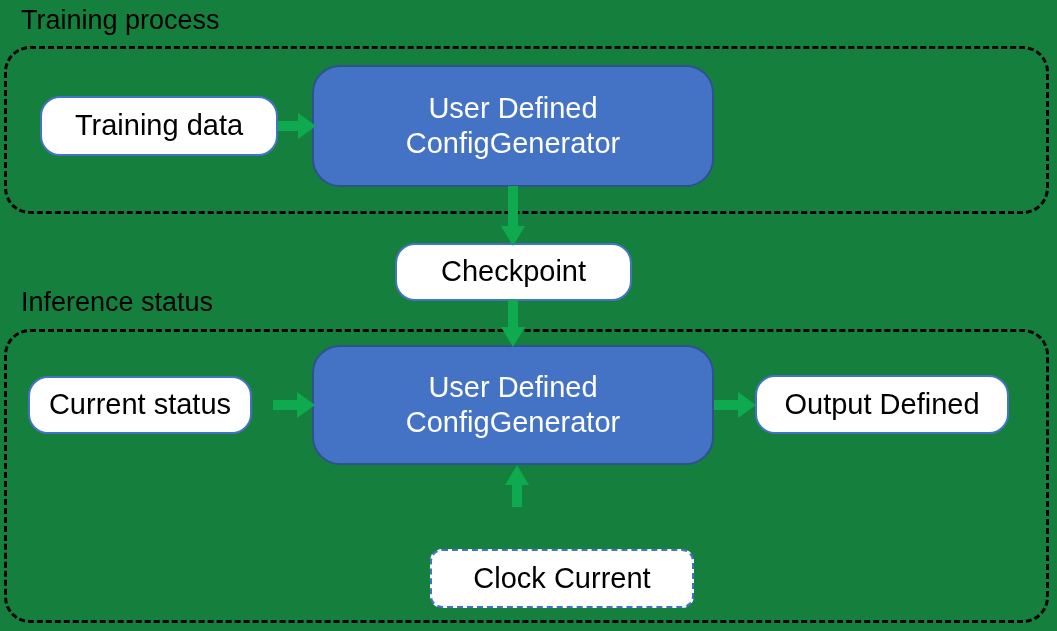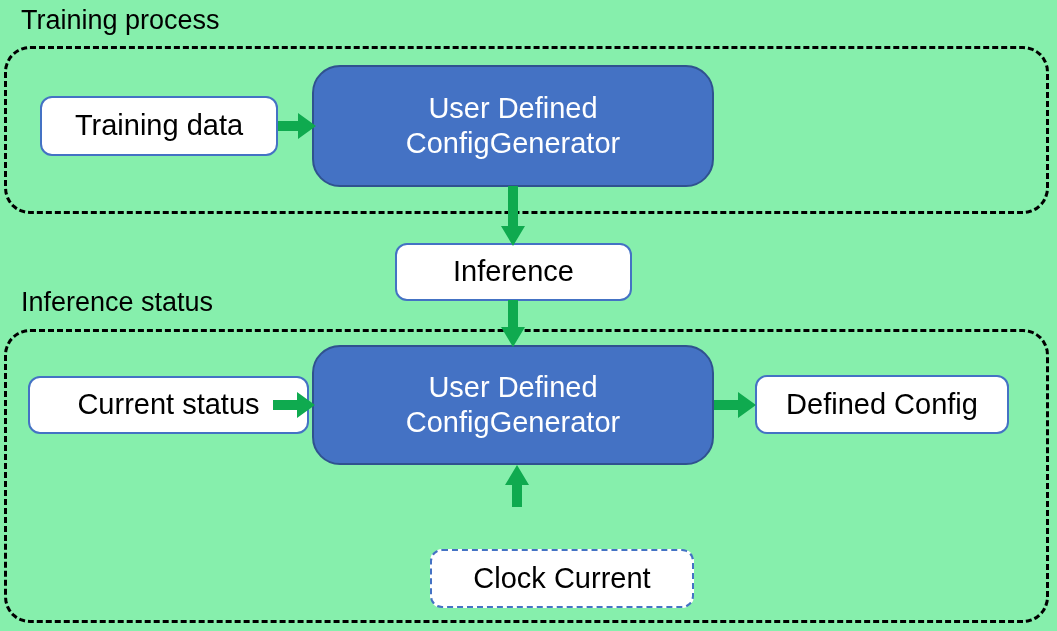--- a/index.html
+++ b/index.html
@@ -8,21 +8,21 @@
     padding: 0;
     background: #ffffff;
   }
   body {
     font-family: "Liberation Sans", sans-serif;
   }
   #canvas {
     position: relative;
     width: 1057px;
     height: 631px;
-    background: #86efac;
+    background: #15803d;
     overflow: hidden;
   }
 
   
   .section-label {
     position: absolute;
     font-size: 27px;
     line-height: 1;
     color: #000000;
     white-space: nowrap;
@@ -43,21 +43,21 @@
   #container-inference { left: 4px;  top: 329px; width: 1045px; height: 294px; }
 
   
   .node {
     position: absolute;
     box-sizing: border-box;
     display: flex;
     align-items: center;
     justify-content: center;
     text-align: center;
-    border-radius: 12px;
+    border-radius: 20px;
     font-family: "Liberation Sans", sans-serif;
   }
 
   
   .node-plain {
     background: #ffffff;
     border: 2px solid #4472C4;
     color: #000000;
     font-size: 29px;
     line-height: 1.15;
@@ -87,21 +87,21 @@
   #node-training-data {
     left: 40px;  top: 96px;  width: 238px; height: 60px;
   }
   #node-cfggen-train {
     left: 312px; top: 65px;  width: 402px; height: 122px;
   }
   #node-checkpoint {
     left: 395px; top: 243px; width: 237px; height: 58px;
   }
   #node-current-status {
-    left: 28px;  top: 376px; width: 281px; height: 58px;
+    left: 28px;  top: 376px; width: 224px; height: 58px;
   }
   #node-cfggen-infer {
     left: 312px; top: 345px; width: 402px; height: 120px;
   }
   #node-output-config {
     left: 755px; top: 375px; width: 254px; height: 59px;
   }
   #node-log-trigger {
     left: 357px; top: 493px; width: 256px; height: 58px;
     z-index: 5;
@@ -150,21 +150,21 @@
     </svg>
   </div>
 
   <div class="arrow" id="arrow-cfggen-to-ckpt">
     <svg width="24" height="60" viewBox="0 0 24 60">
       <path d="M7 0 H17 V40 H24 L12 60 L0 40 H7 Z" fill="#0FAA4F"></path>
     </svg>
   </div>
 
   <div class="node node-plain" id="node-checkpoint">
-    <span>Inference</span>
+    <span>Checkpoint</span>
   </div>
 
   <div class="arrow" id="arrow-ckpt-to-cfggen">
     <svg width="24" height="47" viewBox="0 0 24 47">
       <path d="M7 0 H17 V27 H24 L12 47 L0 27 H7 Z" fill="#0FAA4F"></path>
     </svg>
   </div>
 
   <div class="section-label" id="label-inference">Inference status</div>
 
@@ -175,21 +175,21 @@
   </div>
 
   <div class="node node-process" id="node-cfggen-infer">
     <span>
       <span>User Defined</span><br>
       <span>ConfigGenerator</span>
     </span>
   </div>
 
   <div class="node node-plain" id="node-output-config">
-    <span>Defined Config</span>
+    <span>Output Defined</span>
   </div>
 
   <div class="arrow" id="arrow-status-to-cfggen">
     <svg width="42" height="26" viewBox="0 0 42 26">
       <path d="M0 8 H24 V0 L42 13 L24 26 V18 H0 Z" fill="#0FAA4F"></path>
     </svg>
   </div>
 
   <div class="arrow" id="arrow-cfggen-to-output">
     <svg width="42" height="26" viewBox="0 0 42 26">

